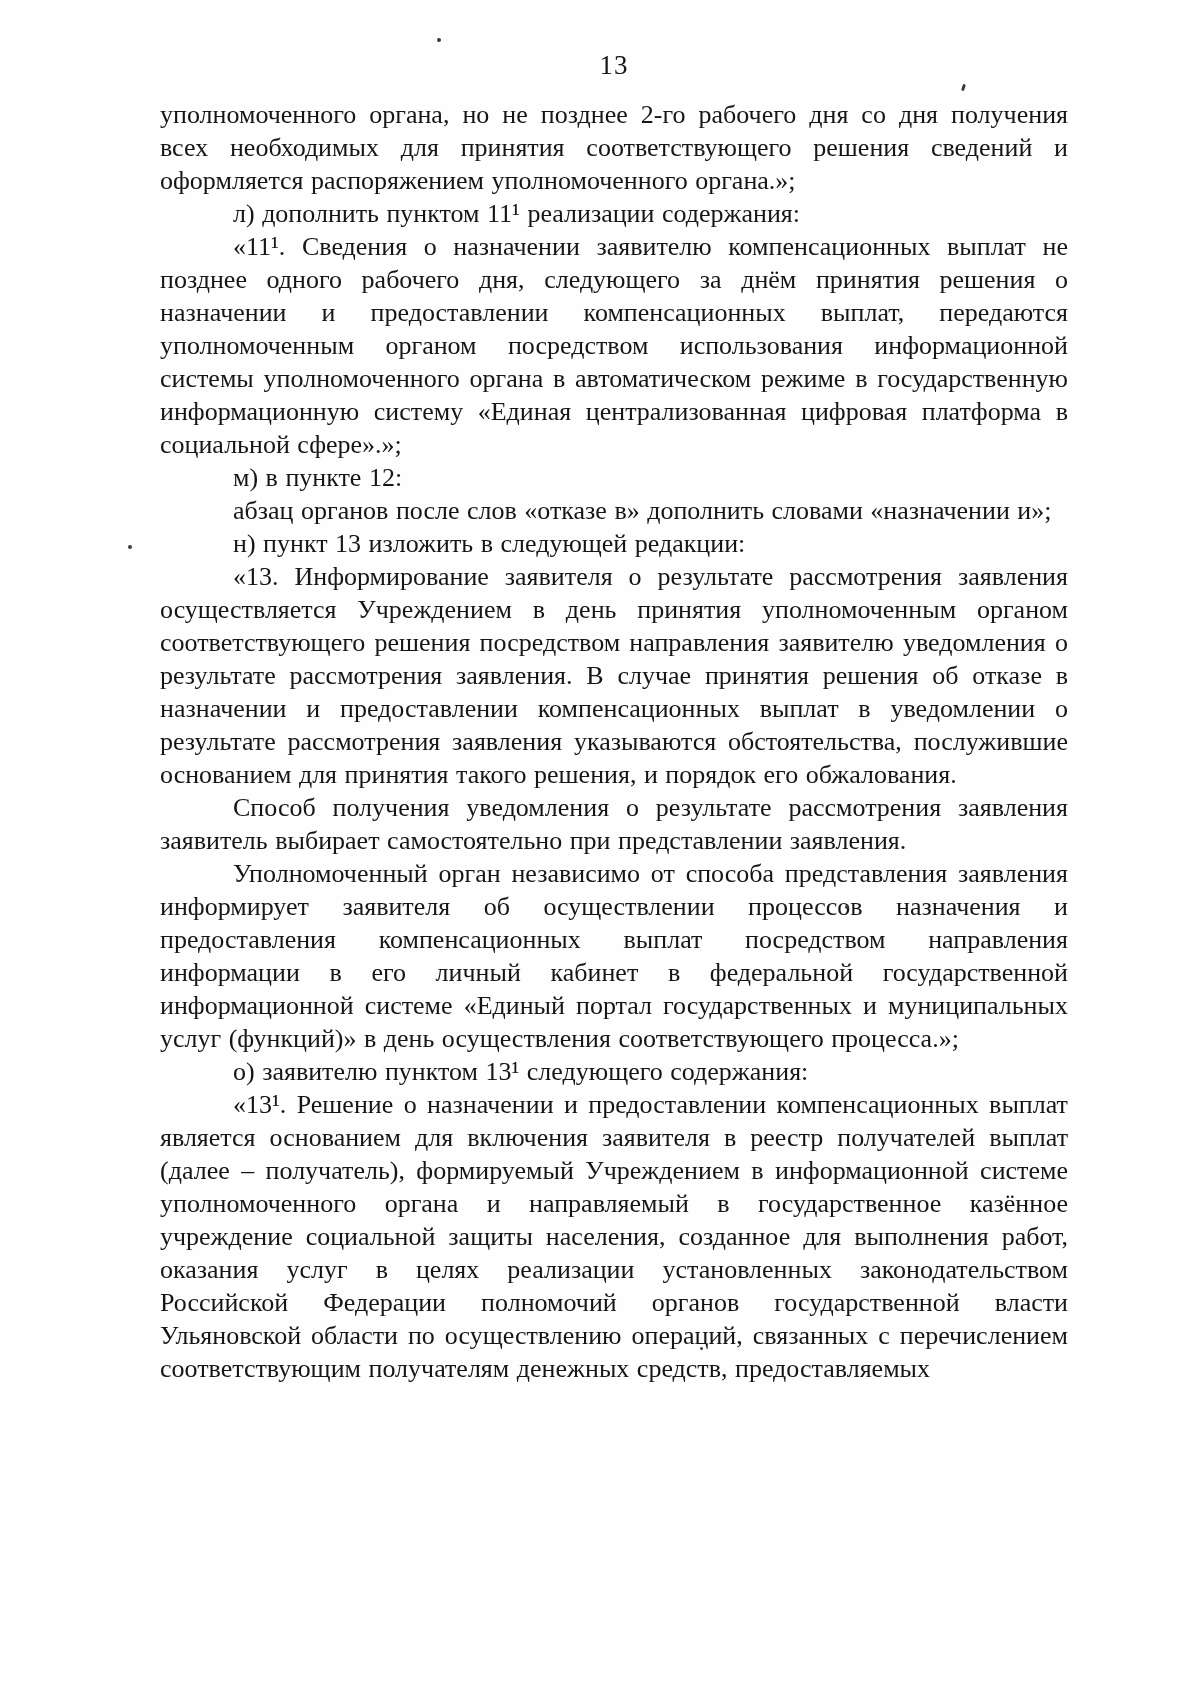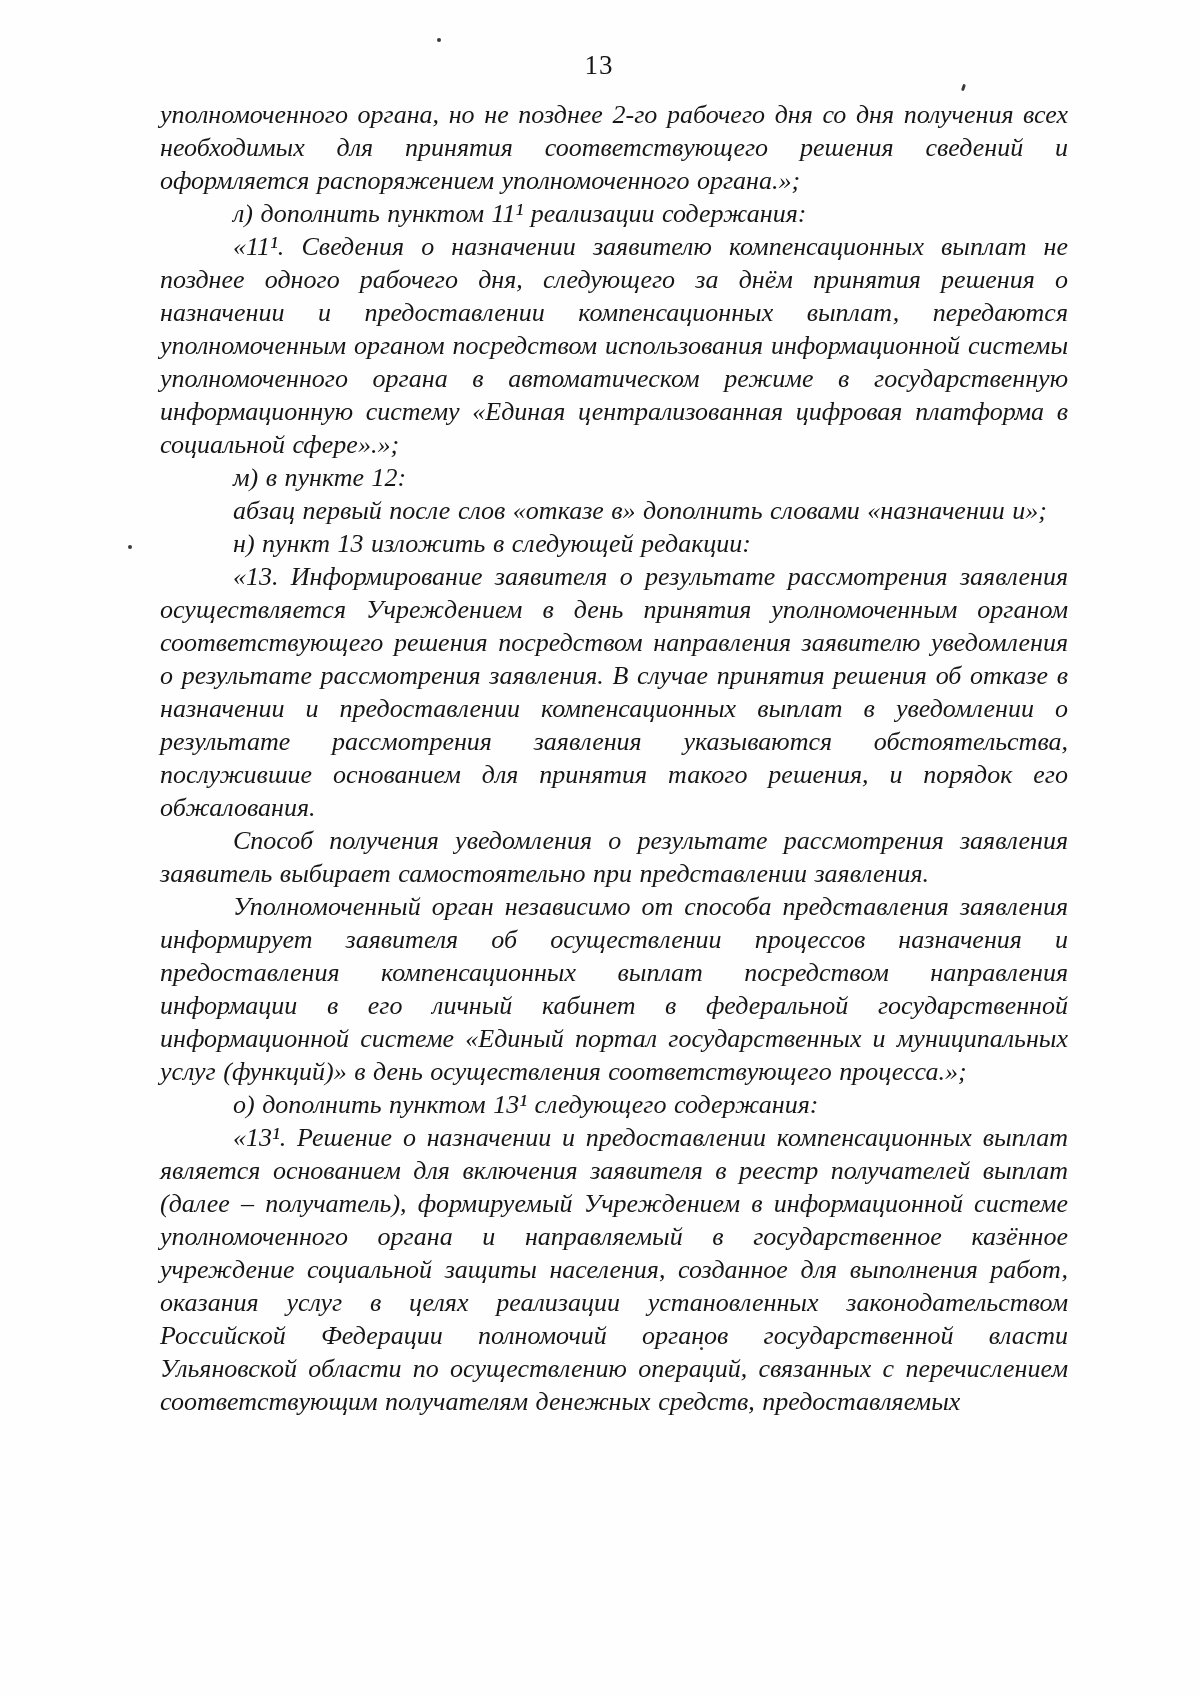--- a/index.html
+++ b/index.html
@@ -12,40 +12,39 @@
     width: 1200px;
     height: 1696px;
     background: #fefefe;
     overflow: hidden;
     font-family: "Liberation Serif", "DejaVu Serif", serif;
     color: #161616;
   }
   .page-number {
     position: absolute;
     top: 50px;
-    left: 145px;
+    left: 160px;
     width: 908px;
     text-align: center;
     font-size: 27px;
     letter-spacing: 1px;
   }
   .doc-body {
     position: absolute;
     top: 98px;
     left: 160px;
     width: 908px;
   }
   .doc-body p {
     margin: 0;
     font-size: 26px;
     line-height: 33px;
     text-align: justify;
     text-indent: 73px;
     word-spacing: 1px;
-    font-style: italic;
   }
   .doc-body p.no-indent {
     text-indent: 0;
   }
   
   .speck {
     position: absolute;
     background: #3a3a3a;
     border-radius: 50%;
   }
@@ -59,26 +58,26 @@
 <body>
 
 <div class="page">
   <div class="page-number">13</div>
 
   <div class="doc-body">
       <p class="no-indent">уполномоченного органа, но не позднее 2-го рабочего дня со дня получения всех необходимых для принятия соответствующего решения сведений и оформляется распоряжением уполномоченного органа.»;</p>
       <p>л) дополнить пунктом 11¹ реализации содержания:</p>
       <p>«11¹. Сведения о назначении заявителю компенсационных выплат не позднее одного рабочего дня, следующего за днём принятия решения о назначении и предоставлении компенсационных выплат, передаются уполномоченным органом посредством использования информационной системы уполномоченного органа в автоматическом режиме в государственную информационную систему «Единая централизованная цифровая платформа в социальной сфере».»;</p>
       <p>м) в пункте 12:</p>
-      <p>абзац первый после слов «отказе в» дополнить словами «назначении и»;</p>
+      <p>абзац органов после слов «отказе в» дополнить словами «назначении и»;</p>
       <p>н) пункт 13 изложить в следующей редакции:</p>
       <p>«13. Информирование заявителя о результате рассмотрения заявления осуществляется Учреждением в день принятия уполномоченным органом соответствующего решения посредством направления заявителю уведомления о результате рассмотрения заявления. В случае принятия решения об отказе в назначении и предоставлении компенсационных выплат в уведомлении о результате рассмотрения заявления указываются обстоятельства, послужившие основанием для принятия такого решения, и порядок его обжалования.</p>
       <p>Способ получения уведомления о результате рассмотрения заявления заявитель выбирает самостоятельно при представлении заявления.</p>
       <p>Уполномоченный орган независимо от способа представления заявления информирует заявителя об осуществлении процессов назначения и предоставления компенсационных выплат посредством направления информации в его личный кабинет в федеральной государственной информационной системе «Единый портал государственных и муниципальных услуг (функций)» в день осуществления соответствующего процесса.»;</p>
-      <p>о) дополнить пунктом 13¹ следующего содержания:</p>
+      <p>о) заявителю пунктом 13¹ следующего содержания:</p>
       <p>«13¹. Решение о назначении и предоставлении компенсационных выплат является основанием для включения заявителя в реестр получателей выплат (далее – получатель), формируемый Учреждением в информационной системе уполномоченного органа и направляемый в государственное казённое учреждение социальной защиты населения, созданное для выполнения работ, оказания услуг в целях реализации установленных законодательством Российской Федерации полномочий органов государственной власти Ульяновской области по осуществлению операций, связанных с перечислением соответствующим получателям денежных средств, предоставляемых</p>
     </div>
 
   <span class="speck s1"></span>
   <span class="speck s2"></span>
   <span class="speck s3"></span>
   <span class="speck s4"></span>
   <span class="speck s5"></span>
 </div>
 

